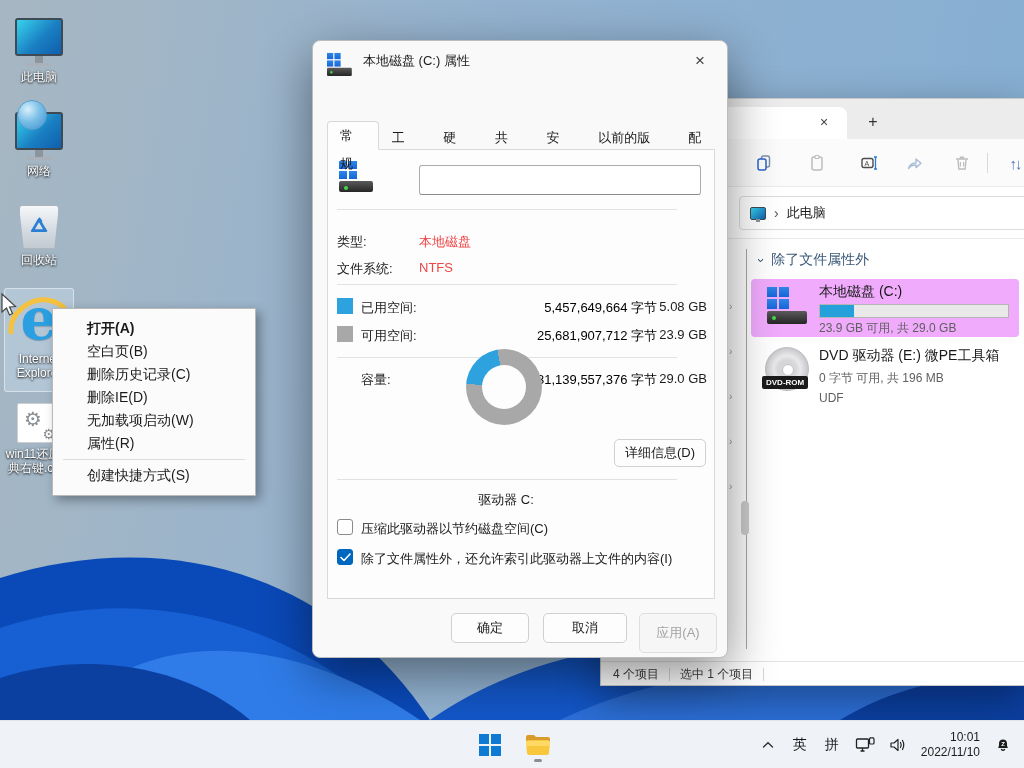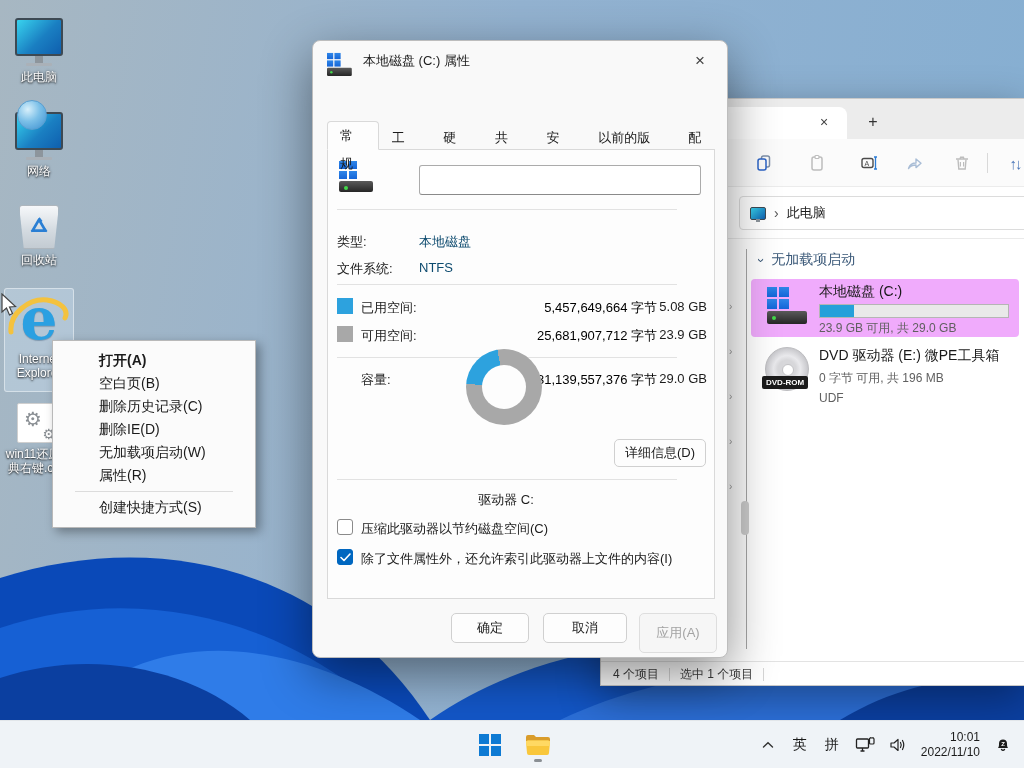--- a/index.html
+++ b/index.html
@@ -28,23 +28,23 @@
   .ie-sel { position:absolute; left:4px; top:288px; width:70px; height:104px;
     background:rgba(210,228,245,.35); border:1px solid rgba(255,255,255,.45); border-radius:3px; }
   .ie-e { font-family:"DejaVu Serif","Liberation Serif",serif; font-size:58px; font-weight:bold;
     color:#2aa0e2; line-height:54px; text-shadow:0 1px 1px rgba(0,40,80,.3); }
   .gears-box { width:44px; height:40px; margin:0 auto; background:#fff; border:1px solid #cfcfcf;
     border-radius:2px; position:relative; color:#8a8f94; }
   .gear1 { position:absolute; left:6px; top:3px; font-size:20px; }
   .gear2 { position:absolute; right:5px; bottom:0px; font-size:14px; }
 
   
-  #ctx-menu { position:absolute; left:52px; top:340px; width:204px; z-index:50;
+  #ctx-menu { position:absolute; left:52px; top:308px; width:204px; z-index:50;
     background:#fbfbfb; border:1px solid #b9b9b9; box-shadow:4px 4px 10px rgba(0,0,0,.35);
-    padding:8px 12px; }
+    padding:8px 0; }
   .ctx-item { height:23px; line-height:23px; padding-left:34px; font-size:14px; color:#1b1b1b; }
   .ctx-item.bold { font-weight:bold; }
   .ctx-sep { height:1px; background:#dcdcdc; margin:4px 10px; }
 
   
   #explorer { position:absolute; left:600px; top:98px; width:424px; height:588px; z-index:10;
     background:#fff; border:1px solid #c9c9c9; border-right:none; border-radius:8px 0 0 0;
     box-shadow:0 12px 40px rgba(0,0,0,.35); overflow:hidden; }
   .tabstrip { height:40px; background:#ececec; border-radius:8px 0 0 0; position:relative; }
   .tab-active { position:absolute; left:18px; top:8px; width:228px; height:32px;
@@ -110,21 +110,21 @@
   .sm-drive { transform:scale(.62); transform-origin:left center; }
   .tabs { position:absolute; left:14px; top:80px; display:flex; align-items:flex-end; }
   .tab { height:26px; padding:0 12px; font-size:13px; color:#1b1b1b; line-height:26px;
     border:1px solid transparent; }
   .tab.active { height:29px; line-height:28px; background:#fdfdfd; border:1px solid #d9d9d9;
     border-bottom:1px solid #fdfdfd; border-radius:4px 4px 0 0; position:relative; z-index:2; }
   .panel { position:absolute; left:14px; top:108px; width:388px; height:450px;
     background:#fdfdfd; border:1px solid #d9d9d9; }
   .abs { position:absolute; }
   .flabel { font-size:13px; color:#1b1b1b; }
-  .fval { font-size:13px; color:#0c4a6e; }
+  .fval { font-size:13px; color:#ef4444; }
   .sep { position:absolute; left:24px; width:340px; height:1px; background:#e2e2e2; }
   .vol-input { position:absolute; left:106px; top:76px; width:282px; height:30px;
     border:1px solid #ababab; border-bottom-color:#8a8a8a; border-radius:3px; background:#fff;
     font-size:13px; padding:0 8px; outline:none; }
   .legend-sq { position:absolute; width:16px; height:16px; }
   .r-bytes { position:absolute; width:150px; text-align:right; font-size:13px; color:#000000; }
   .r-size { position:absolute; width:60px; text-align:right; font-size:13px; color:#1b1b1b; }
   #donut { position:absolute; left:153px; top:308px; width:76px; height:76px; border-radius:50%; }
   #donut .hole { position:absolute; left:16px; top:16px; width:44px; height:44px;
     border-radius:50%; background:#fdfdfd; }
@@ -290,21 +290,21 @@
       <span class="nav-chev" style="left:128px;top:62px;">›</span>
       <span class="nav-chev" style="left:128px;top:107px;">›</span>
       <span class="nav-chev" style="left:128px;top:152px;">›</span>
       <span class="nav-chev" style="left:128px;top:197px;">›</span>
       <span class="nav-chev" style="left:128px;top:242px;">›</span>
       <div class="nav-rail"></div>
       <div class="nav-thumb"></div>
 
       <div class="grp-hdr">
         <span class="rot90">›</span>
-        <span>无加载项启动</span>
+        <span>除了文件属性外</span>
       </div>
 
       <div class="drive-item">
         <div class="win-drive" style="position:absolute;left:16px;top:8px;">
           <div class="wlogo">
               <span></span>
               <span></span>
               <span></span>
               <span></span>
             </div>

